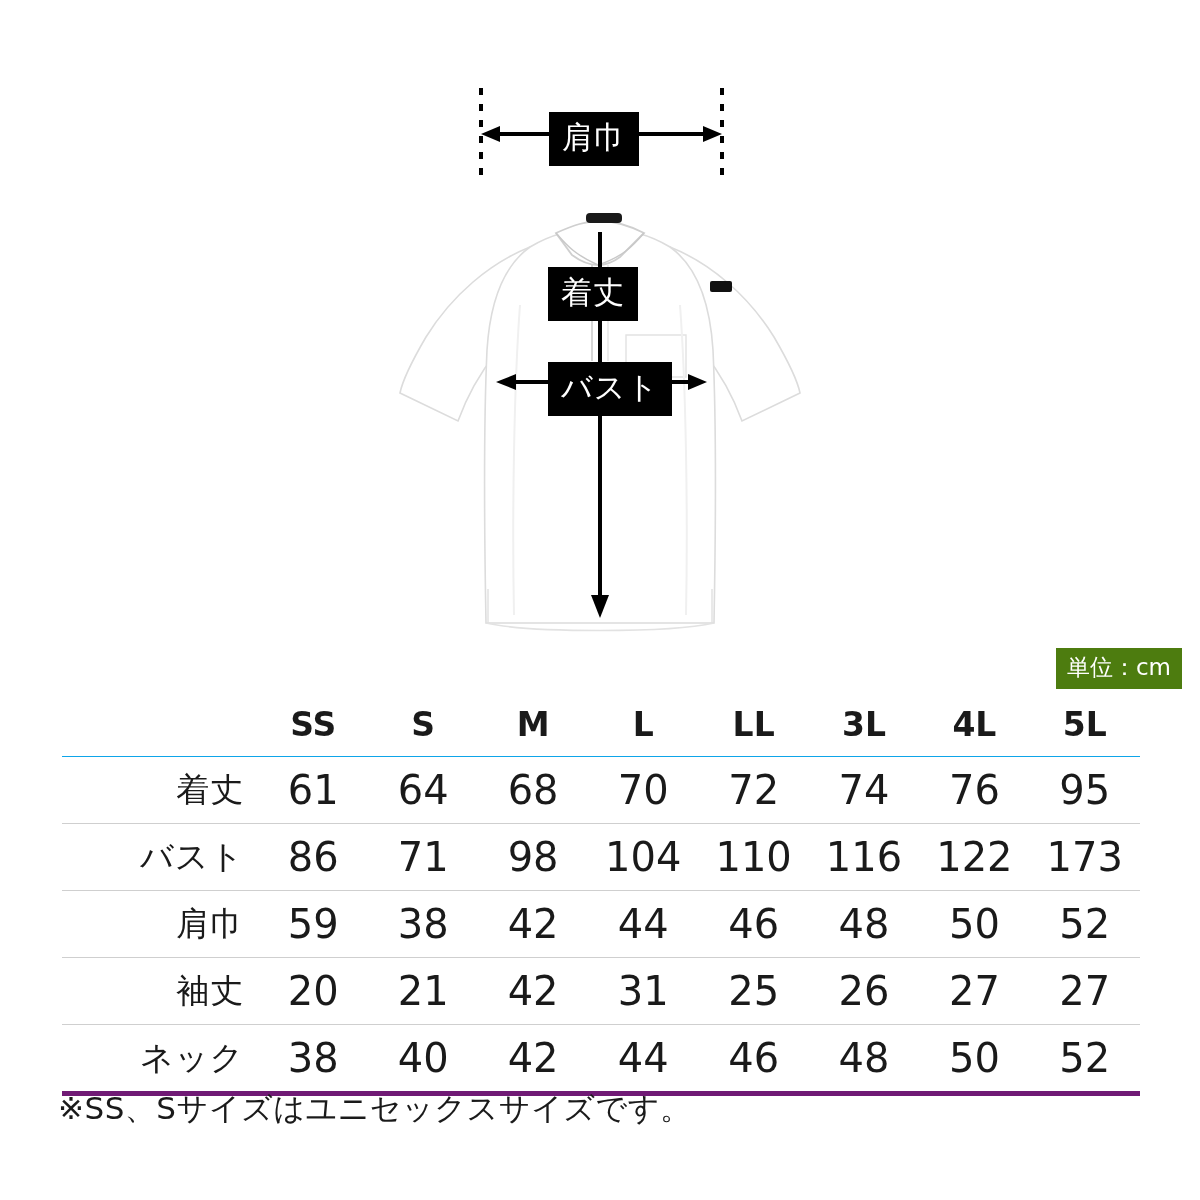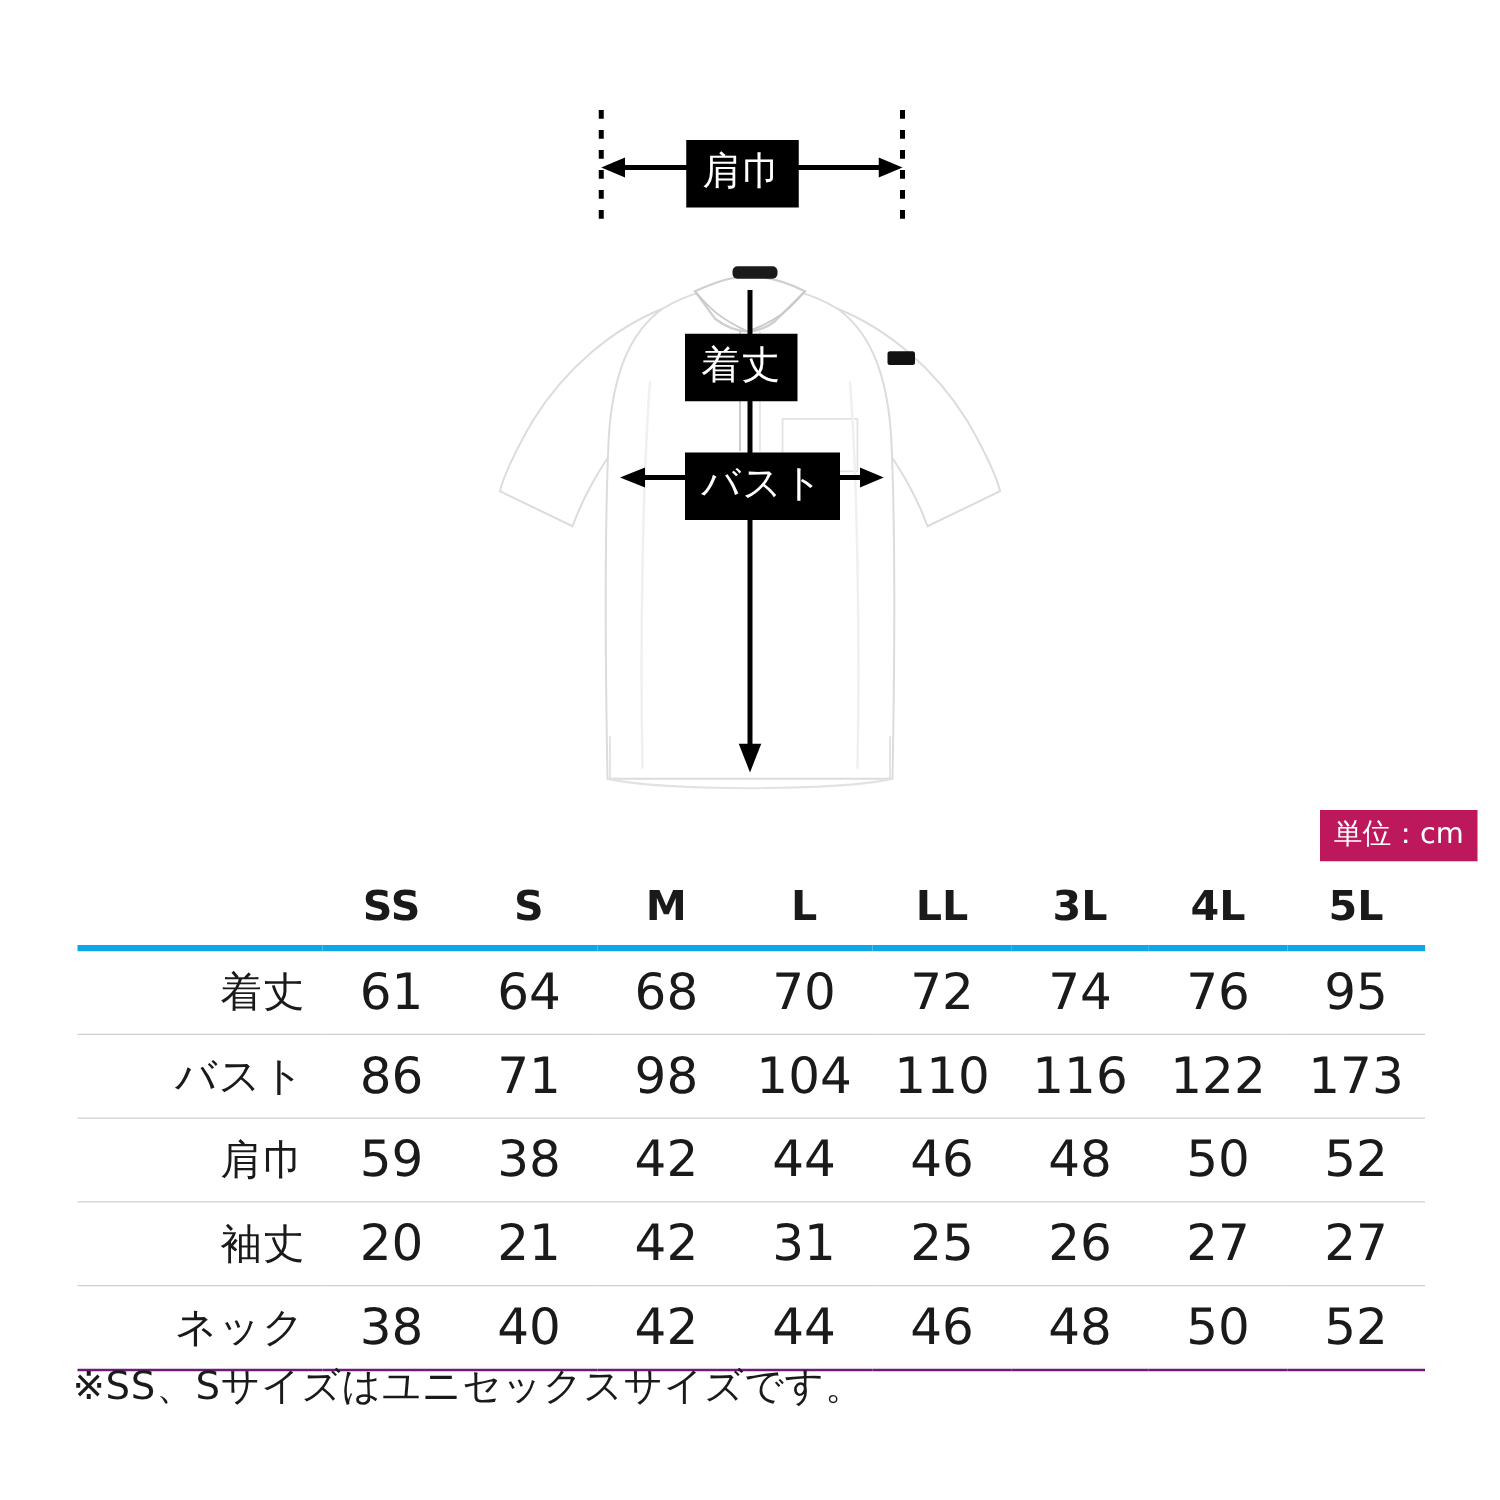--- a/index.html
+++ b/index.html
@@ -47,21 +47,21 @@
     font-weight: 400;
   }
   .chip-kata { left: 549px; top: 112px; }
   .chip-kijou { left: 548px; top: 267px; }
   .chip-bust { left: 548px; top: 362px; }
 
   .unit-chip {
     position: absolute;
     right: 18px;
     top: 648px;
-    background: #be185d;
+    background: #4d7c0f;
     color: #ffffff;
     font-size: 23px;
     line-height: 1;
     padding: 8px 11px 10px 11px;
     white-space: nowrap;
     font-family: "DejaVu Sans", "Liberation Sans", sans-serif;
   }
 
   
   .guides {
@@ -97,24 +97,24 @@
     font-size: 33px;
     font-weight: bold;
     color: #1a1a1a;
     height: 48px;
     padding-bottom: 8px;
   }
   table.size-table tbody tr {
     border-top: 1px solid #cfcfcf;
   }
   table.size-table tbody tr:last-child {
-    border-bottom: 2px solid #701a75;
+    border-bottom: 5px solid #701a75;
   }
   table.size-table thead tr {
-    border-bottom: 5px solid #0ea5e9;
+    border-bottom: 1px solid #0ea5e9;
   }
   .row-head {
     font-size: 33px;
     font-weight: bold;
     text-align: right !important;
     padding-right: 14px !important;
     width: 185px;
     letter-spacing: 1px;
   }
   .cell {

